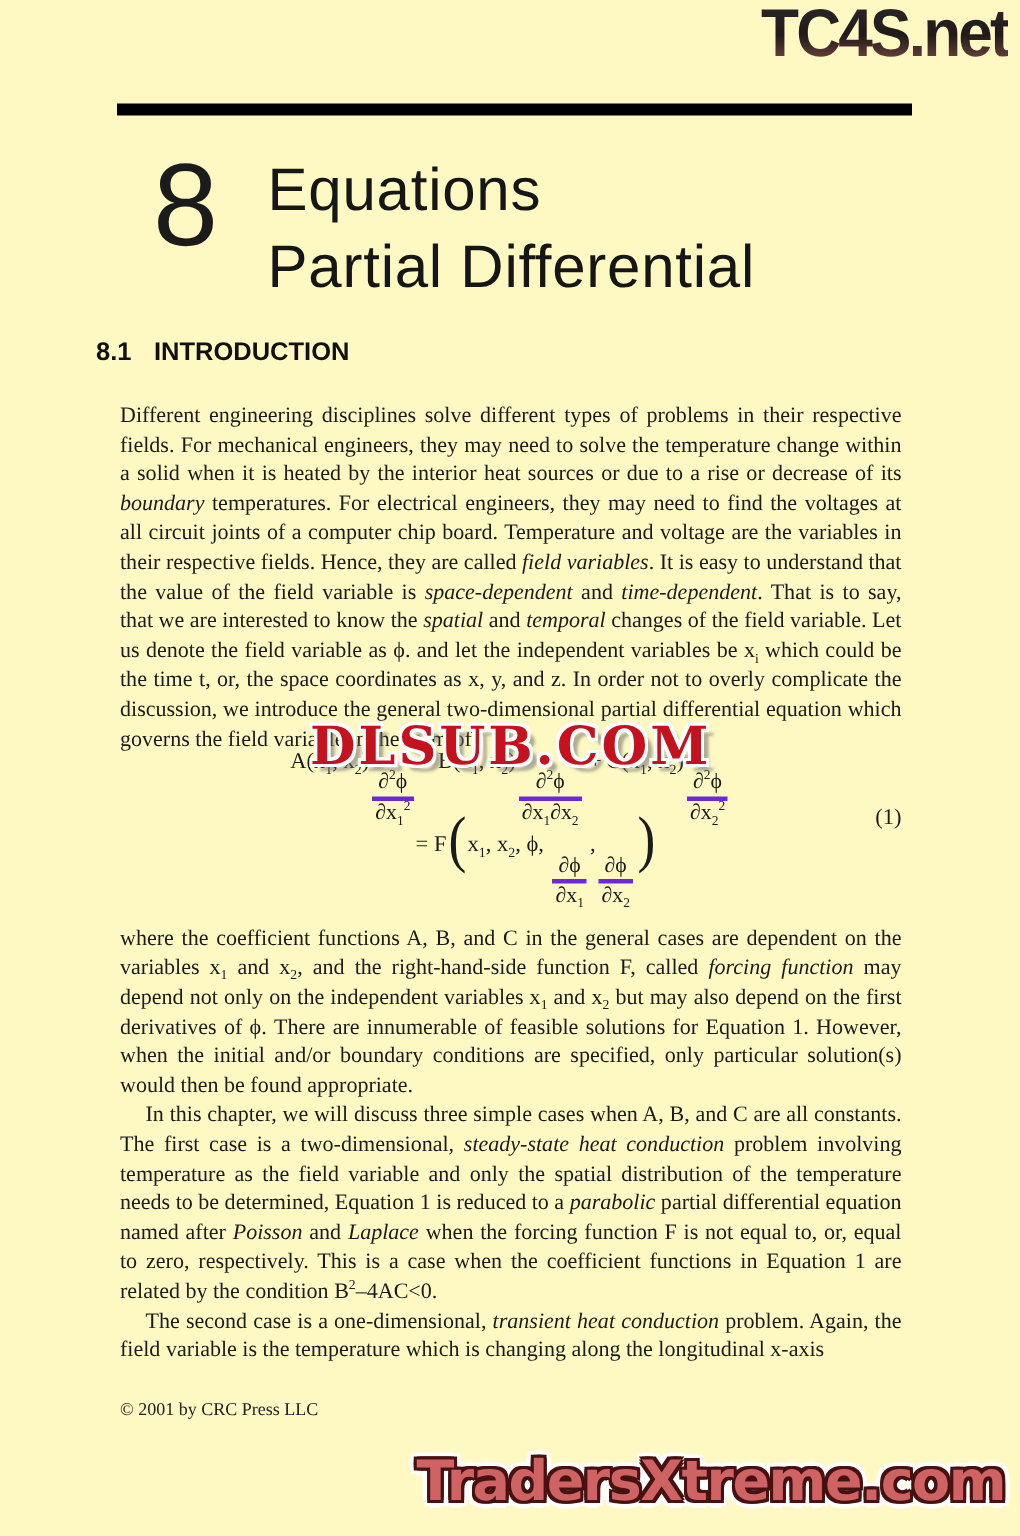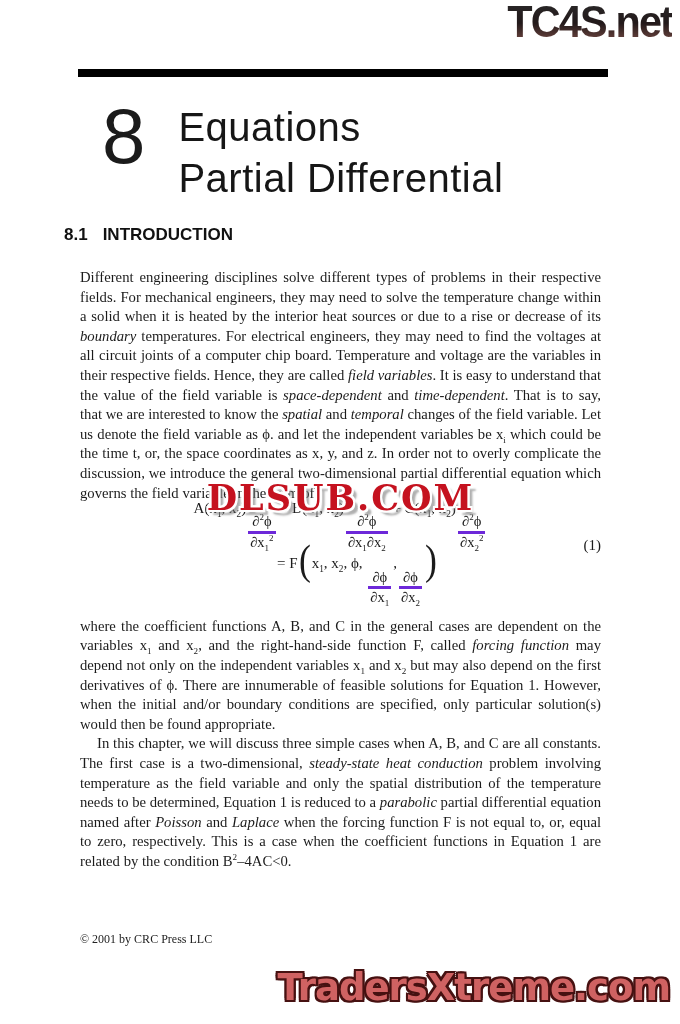--- a/index.html
+++ b/index.html
@@ -1,19 +1,19 @@
 <!DOCTYPE html>
 <html><head>
 <meta charset="utf-8">
 <style>
   * { margin:0; padding:0; box-sizing:border-box; }
   html,body { background:#888; }
   .page {
     position:relative; width:680px; height:1024px; margin:0 auto;
-    background:#ffffff; overflow:hidden;
+    background:#fef9c3; overflow:hidden;
     font-family:"Liberation Serif","DejaVu Serif",serif; color:#1b1b1b;
   }
   
   .wm-tc4s {
     position:absolute; top:-4px; right:8px; z-index:5;
     font-family:"Liberation Sans","DejaVu Sans",sans-serif; font-weight:bold;
     font-size:45px; letter-spacing:-2px;
     transform:scaleX(0.92); transform-origin:100% 0;
     background:linear-gradient(180deg,#2d2d2d 0%,#22191a 52%,#8a564e 100%);
     -webkit-background-clip:text; background-clip:text; color:transparent;
@@ -127,20 +127,21 @@
             <span class="num"><span>∂ϕ</span></span>
             <span class="den"><span>∂x</span><sub>2</sub></span>
           </span><span class="bigparen">)</span>
       </div>
       <div class="eq-number">(1)</div>
       <div class="eq-spacer"></div>
     </div>
 
     <p class="para"><span>where the coefficient functions A, B, and C in the general cases are dependent on the variables x</span><sub>1</sub><span> and x</span><sub>2</sub><span>, and the right-hand-side function F, called </span><i>forcing function</i><span> may depend not only on the independent variables x</span><sub>1</sub><span> and x</span><sub>2</sub><span> but may also depend on the first derivatives of ϕ. There are innumerable of feasible solutions for Equation 1. However, when the initial and/or boundary conditions are specified, only particular solution(s) would then be found appropriate.</span></p>
     <p class="para indent"><span>In this chapter, we will discuss three simple cases when A, B, and C are all constants. The first case is a two-dimensional, </span><i>steady-state heat conduction</i><span> problem involving temperature as the field variable and only the spatial distribution of the temperature needs to be determined, Equation 1 is reduced to a </span><i>parabolic</i><span> partial differential equation named after </span><i>Poisson</i><span> and </span><i>Laplace</i><span> when the forcing function F is not equal to, or, equal to zero, respectively. This is a case when the coefficient functions in Equation 1 are related by the condition B</span><sup>2</sup><span>–4AC&lt;0.</span></p>
+    <p class="para indent"><span>The second case is a one-dimensional, </span><i>transient heat conduction</i><span> problem. Again, the field variable is the temperature which is changing along the longitudinal x-axis</span></p>
 
   </div>
 
   <div class="footer">© 2001 by CRC Press LLC</div>
 
   <div class="wm-traders">TradersXtreme.com</div>
 
 </div>
 
 </body></html>

